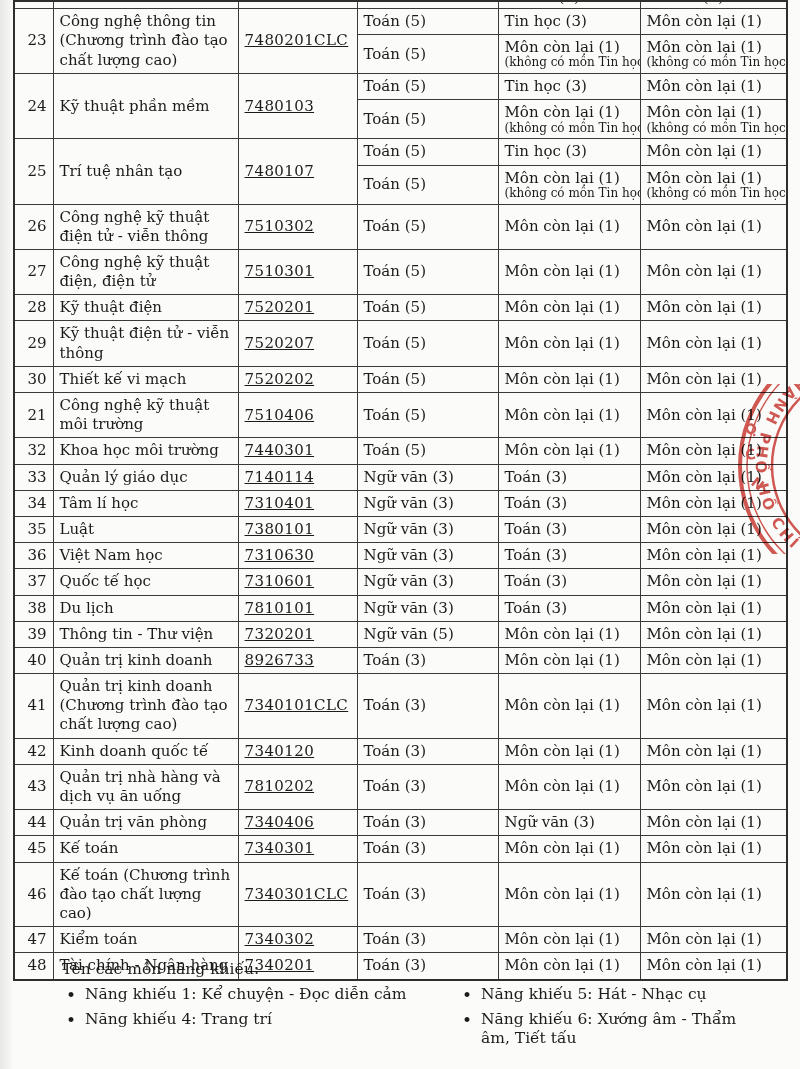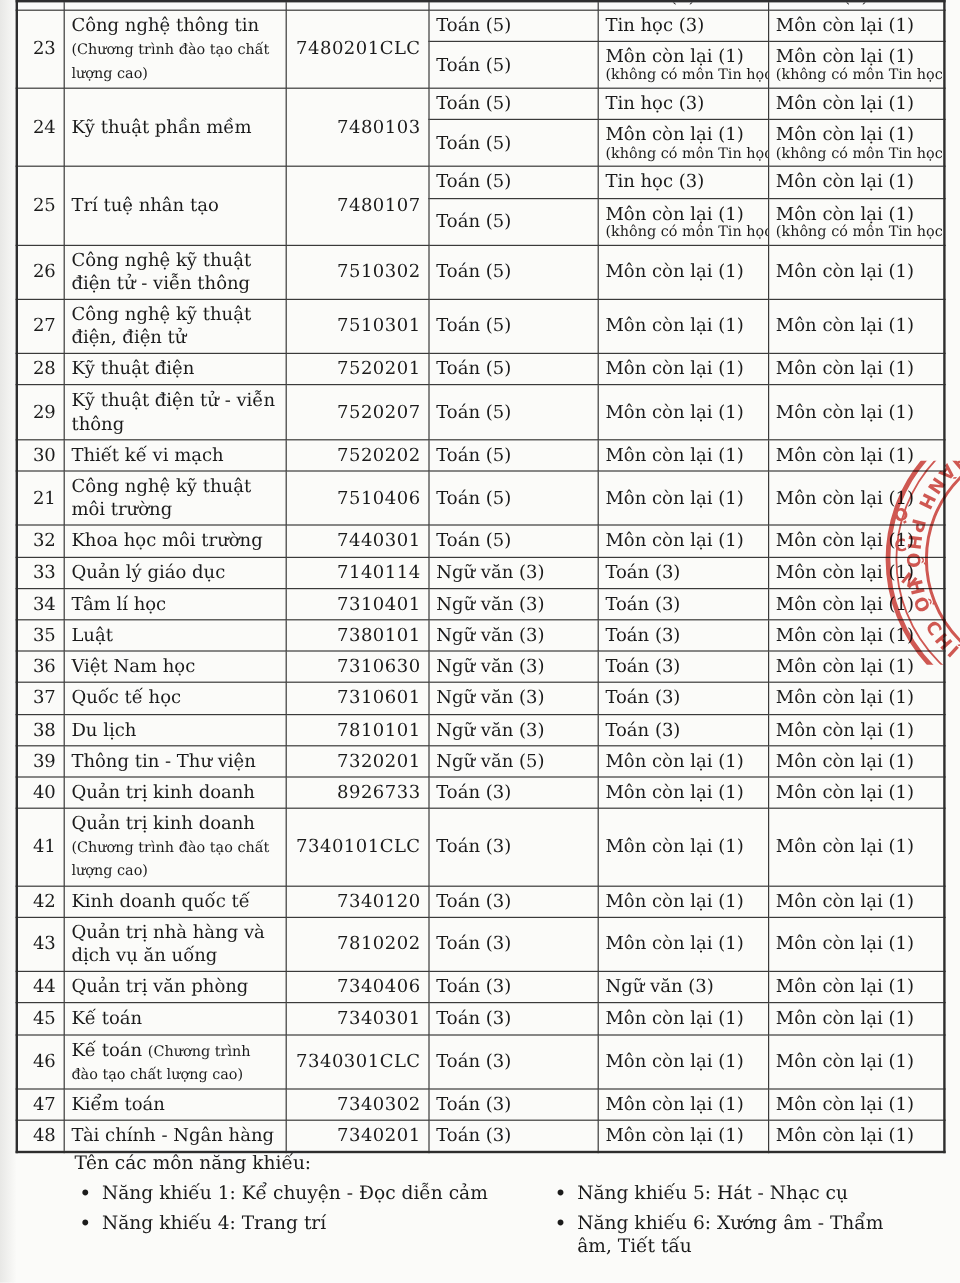--- a/index.html
+++ b/index.html
@@ -20,24 +20,24 @@
     border:2px solid #2e2e2e;
   }
   table.grid td{
     border:1px solid #3a3a3a;
     padding:3px 6px;
     font-size:15px;line-height:1.28;
     vertical-align:middle;
     overflow:hidden;
   }
   td.no{text-align:right;padding:3px 2px;}
-  td.code{text-align:right;letter-spacing:.4px;padding:3px 2px;}
+  td.code{text-align:left;letter-spacing:.4px;padding:3px 2px;text-decoration:underline;}
   td.name{padding:2px 5px;}
   td.subj{padding:3px 7px;}
-  .note{font-size:12px;line-height:1.2;}
+  .note{font-size:15px;line-height:1.2;}
   .cell-note{display:block;font-size:12px;line-height:1.15;margin-top:-1px;white-space:nowrap;}
   tr.partial-top td{padding:0;height:6px;border-top:none;}
   .cut{height:6px;overflow:hidden;}
   .cut span{display:block;margin-top:-14px;font-size:15px;text-align:center;}
   .footer{
     position:absolute;left:0;top:960px;width:800px;
     font-size:15.5px;line-height:1.2;
   }
   .footer-title{margin:0 0 6px 62px;}
   .footer-cols{display:flex;margin-left:64px;}

